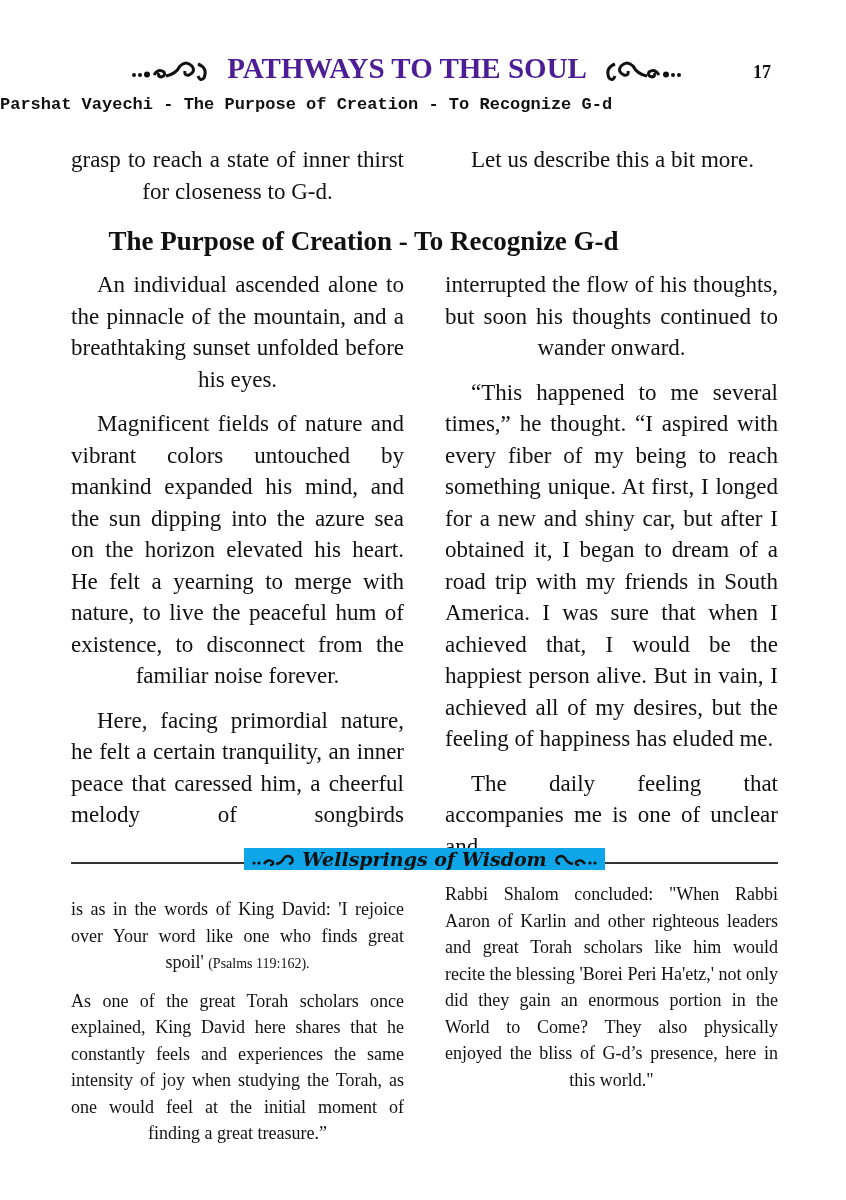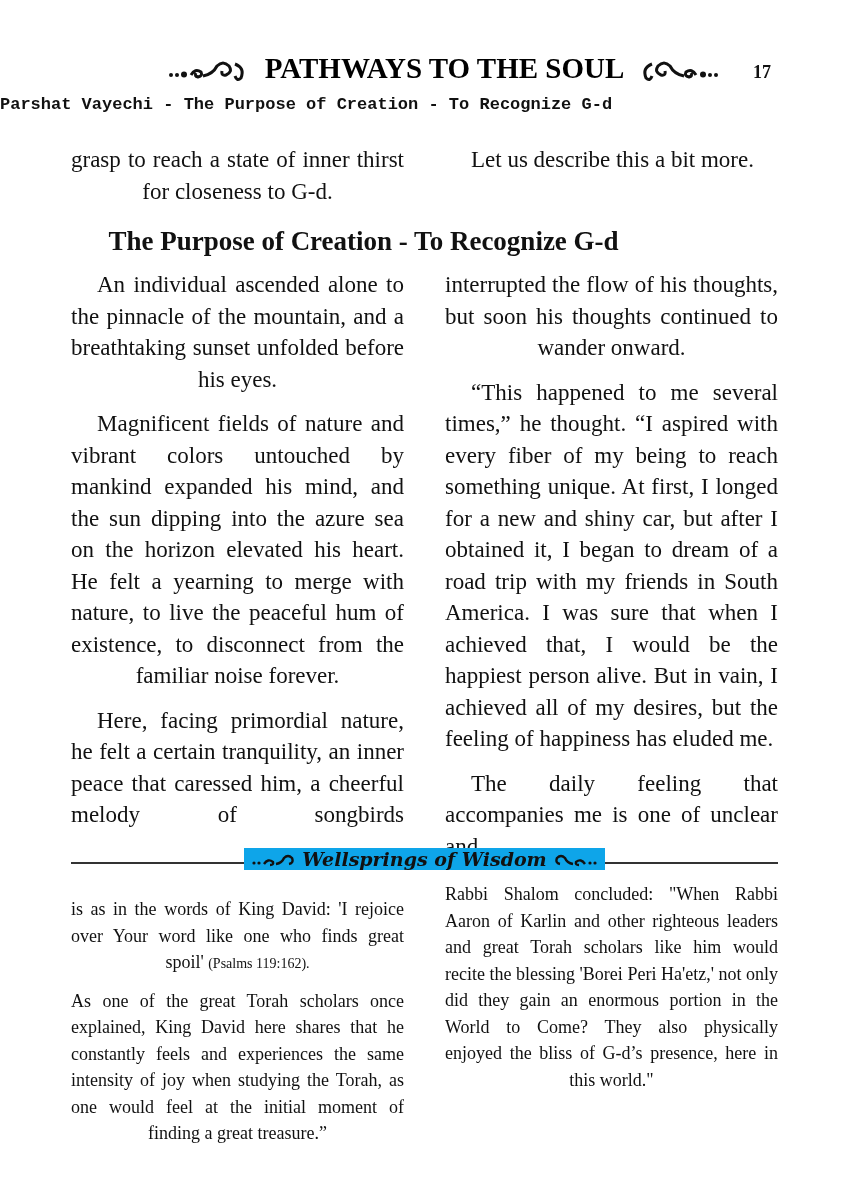--- a/index.html
+++ b/index.html
@@ -1,22 +1,22 @@
 <!DOCTYPE html>
 <html><head>
 <meta charset="utf-8">
 <style>
   html, body { margin: 0; padding: 0; background: #ffffff; }
   body { width: 846px; height: 1200px; position: relative; overflow: hidden; color: #111; }
 
   .header { position: absolute; left: 0; top: 52px; width: 846px; height: 40px; }
   .header-title {
     position: absolute; left: 130px; width: 590px; top: 0;
-    text-align: right; font-family: "Liberation Serif", serif; font-weight: bold;
-    font-size: 29px; letter-spacing: 0px; white-space: nowrap; color: #000000;
+    text-align: left; font-family: "Liberation Serif", serif; font-weight: bold;
+    font-size: 29px; letter-spacing: 0px; white-space: nowrap; color: #4c1d95;
   }
   .orn { display: inline-block; vertical-align: middle; }
   .page-number {
     position: absolute; left: 753px; top: 10px;
     font-family: "Liberation Serif", serif; font-weight: bold; font-size: 18px;
   }
   .subtitle {
     position: absolute; left: 0; width: 846px; top: 95px; text-align: left;
     font-family: Liberation Mono, monospace; font-weight: bold; font-size: 17px;
   }

